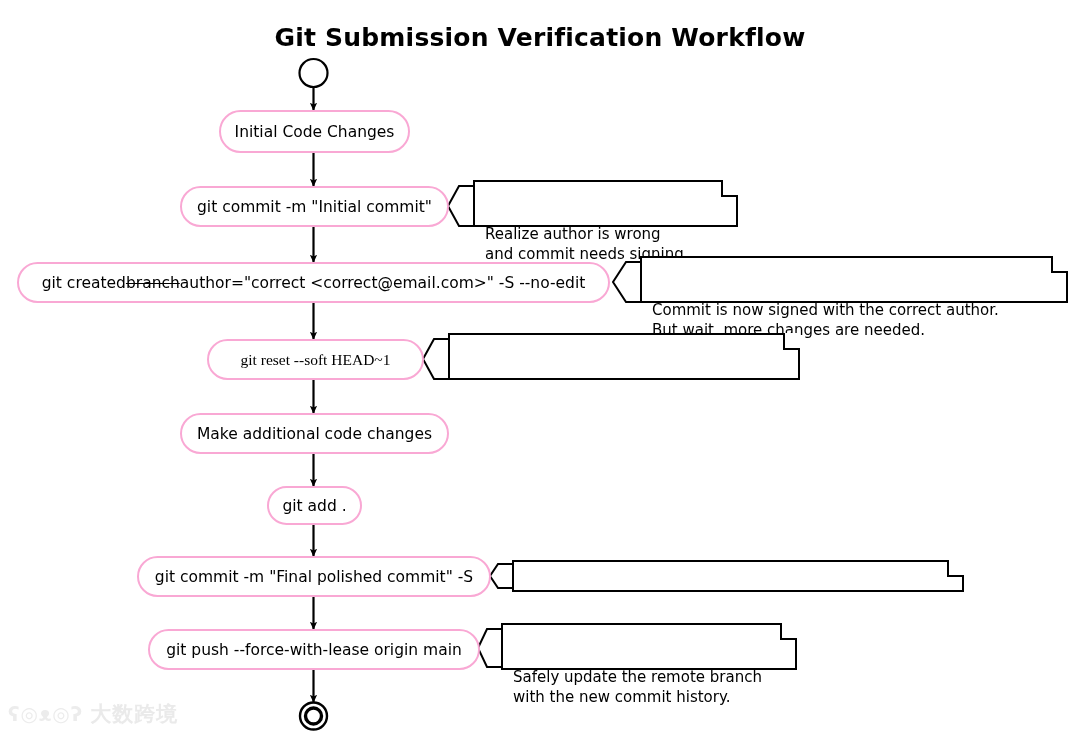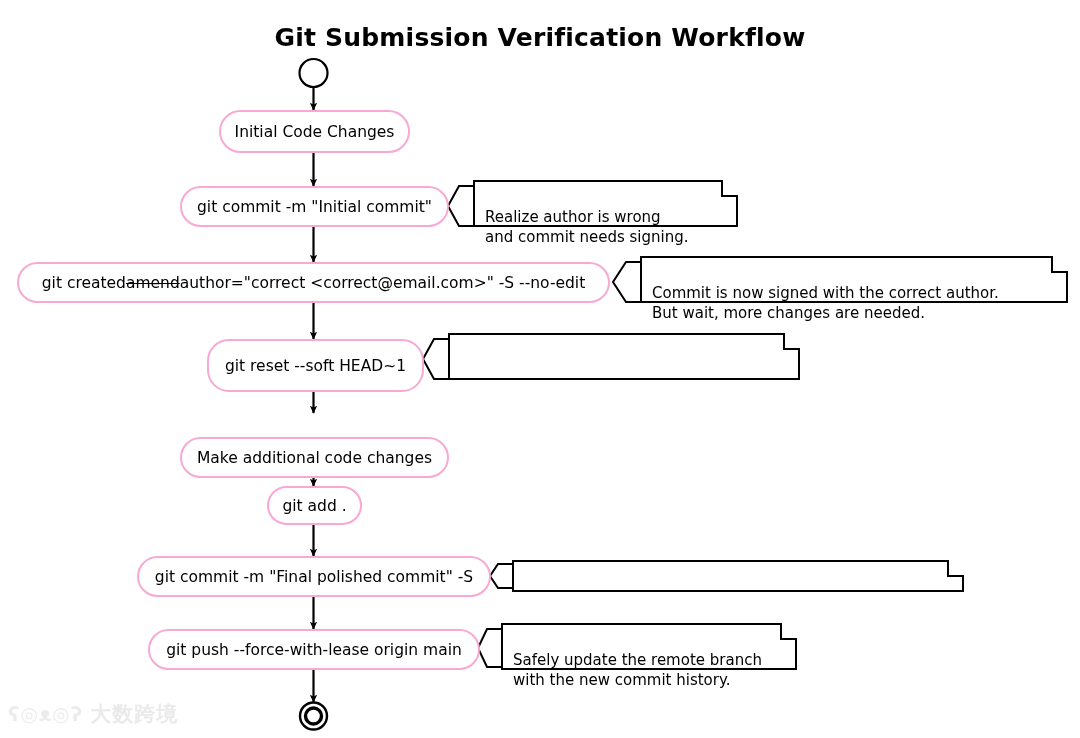--- a/index.html
+++ b/index.html
@@ -26,21 +26,21 @@
     font-size:15.5px;color:#000;white-space:nowrap;
   }
   .node span{display:inline-block;}
   .strike{text-decoration:line-through;}
 
   
   .note{
     position:absolute;box-sizing:border-box;
     background:#fff;border:2px solid #000;
     font-size:15px;color:#000;line-height:20px;
-    padding:5px 9px 5px 10px;white-space:pre-line;
+    padding:22px 9px 5px 10px;white-space:pre-line;
   }
   .note .fold{
     position:absolute;top:-2px;right:-2px;width:15px;height:15px;
     background:#fff;border-left:2px solid #000;border-bottom:2px solid #000;
     transform:none;
   }
 
   .wm{
     position:absolute;left:8px;top:700px;
     font-size:21px;color:#eaeaea;font-weight:bold;letter-spacing:1px;
@@ -97,29 +97,29 @@
 <div class="node" style="left:219px;top:110px;width:191px;height:43px;">
   <span>Initial Code Changes</span>
 </div>
 
 <div class="node" style="left:180px;top:186px;width:269px;height:41px;">
   <span>git commit -m "Initial commit"</span>
 </div>
 
 <div class="node" style="left:17px;top:262px;width:593px;height:41px;">
   <span>git created </span>
-    <span class="strike">amend</span>
+    <span class="strike">branch</span>
     <span> author="correct &lt;correct@email.com&gt;" -S --no-edit</span>
 </div>
 
-<div class="node" style="left:207px;top:339px;width:217px;height:53px;">
+<div class="node" style="left:207px;top:339px;width:217px;height:41px;font-family:Liberation Serif, serif;">
   <span>git reset --soft HEAD~1</span>
 </div>
 
-<div class="node" style="left:180px;top:413px;width:269px;height:41px;margin-top:24px;">
+<div class="node" style="left:180px;top:413px;width:269px;height:41px;">
   <span>Make additional code changes</span>
 </div>
 
 <div class="node" style="left:267px;top:486px;width:95px;height:39px;">
   <span>git add .</span>
 </div>
 
 <div class="node" style="left:137px;top:556px;width:354px;height:41px;">
   <span>git commit -m "Final polished commit" -S</span>
 </div>

